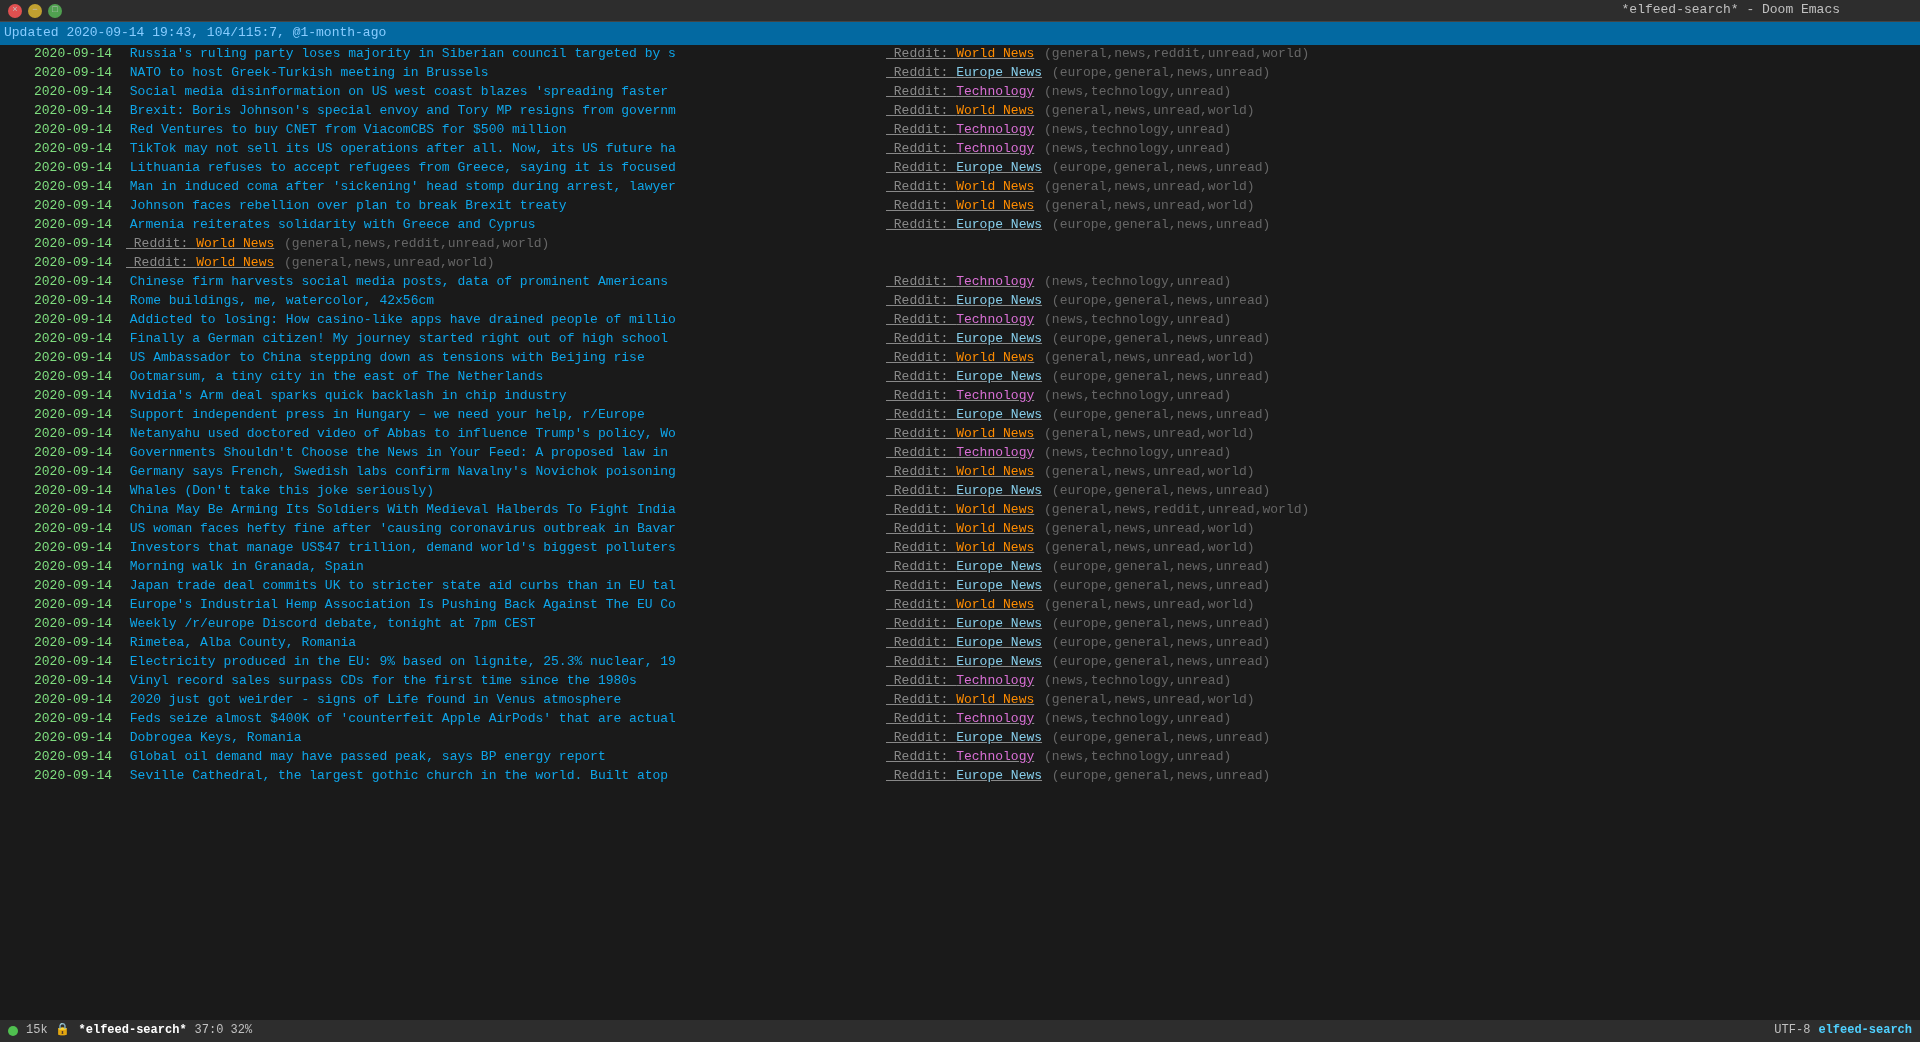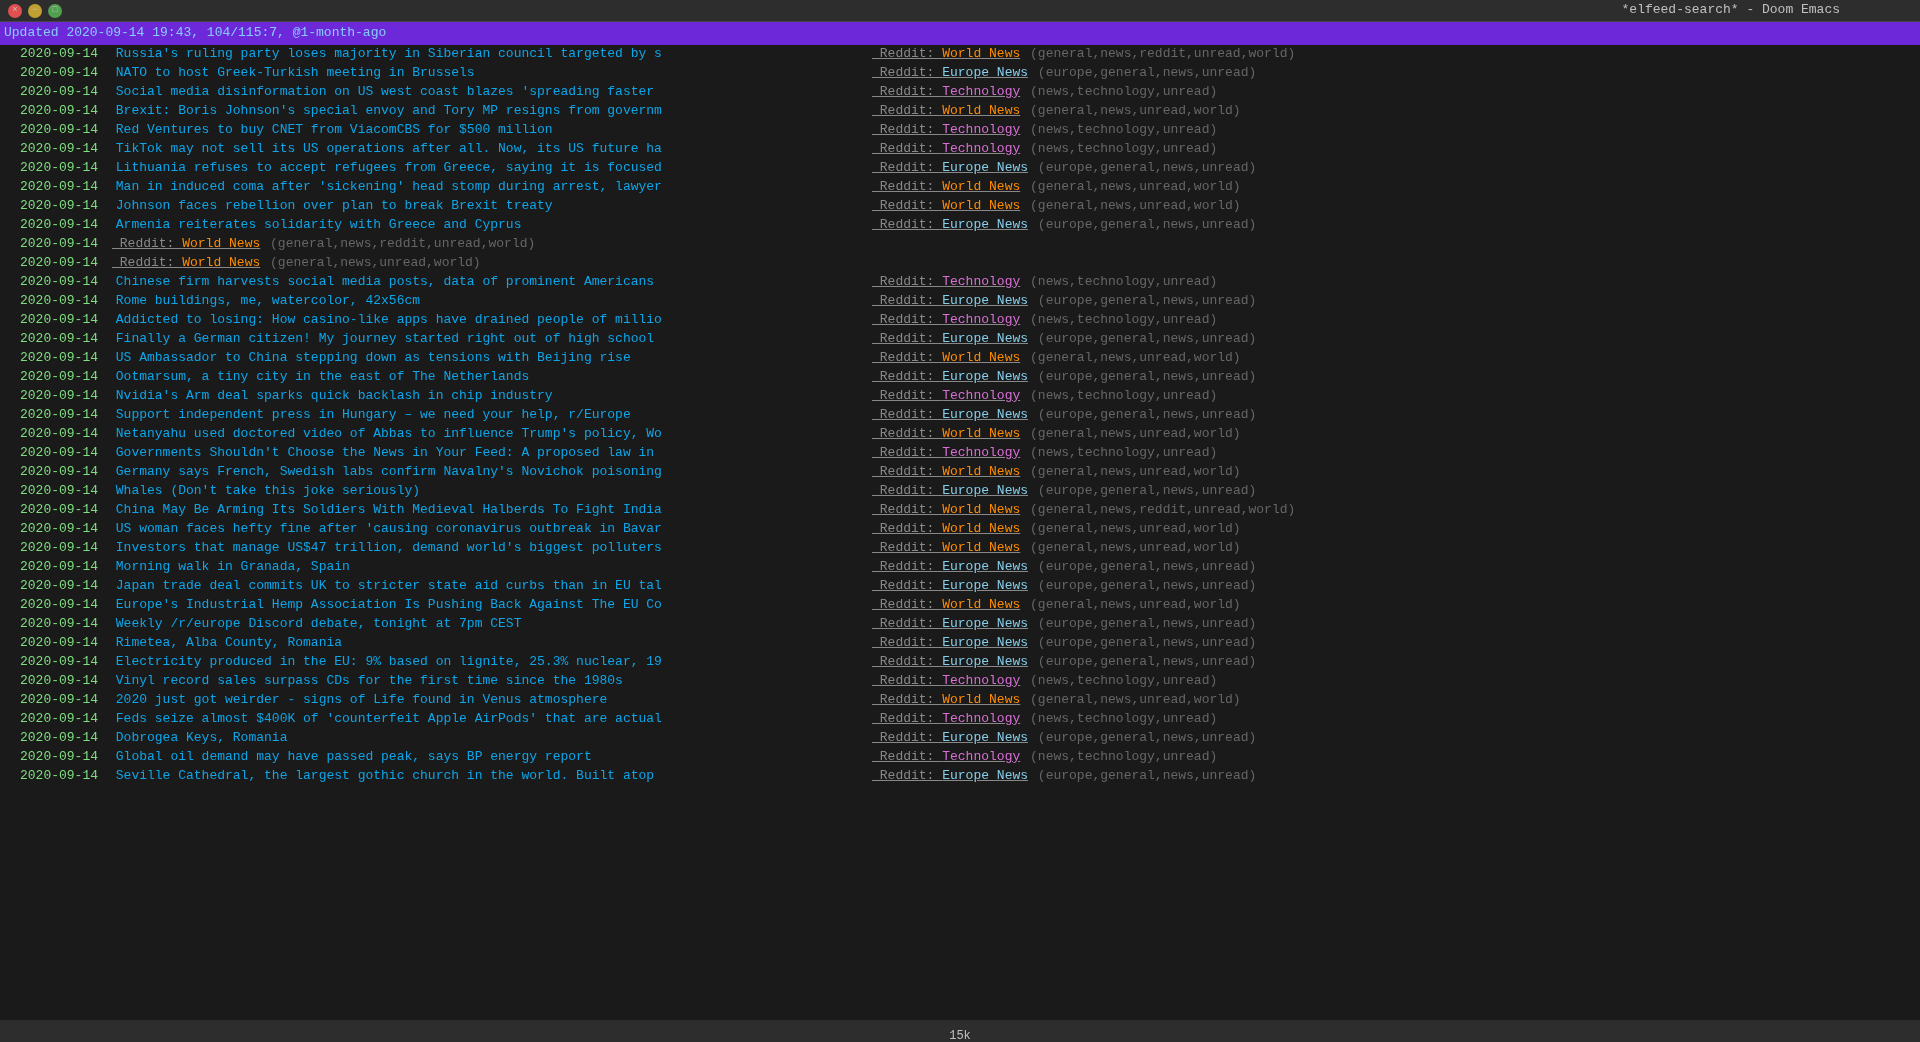--- a/index.html
+++ b/index.html
@@ -37,26 +37,27 @@
       justify-content: center;
       font-size: 9px;
       cursor: pointer;
     }
     .btn-close { background: #e05050; }
     .btn-min   { background: #c0a030; }
     .btn-max   { background: #50a050; }
     #header-line {
       color: #88ccff;
       padding: 2px 4px;
-      background: #6d28d9;
+      background: #0369a1;
       white-space: nowrap;
     }
     #content {
-      padding: 0 20px;
+      padding: 0 4px;
       overflow: hidden;
+      margin-left: 30px;
     }
     .entry {
       display: flex;
       white-space: nowrap;
       height: 19px;
       align-items: center;
     }
     .date {
       color: #7fdf7f;
       min-width: 88px;
@@ -88,21 +89,20 @@
       left: 0;
       right: 0;
       height: 22px;
       background: #2d2d2d;
       display: flex;
       align-items: center;
       padding: 0 8px;
       font-size: 12px;
       color: #c0c0c0;
       gap: 8px;
-      flex-direction: column;
     }
     #status-bar .dot {
       width: 10px; height: 10px;
       border-radius: 50%;
       background: #50c050;
       display: inline-block;
     }
     #status-bar .lock { color: #c0c0c0; }
     #status-bar .buffer-name { color: #ffffff; font-weight: bold; }
     #status-bar .pos { color: #c0c0c0; }

